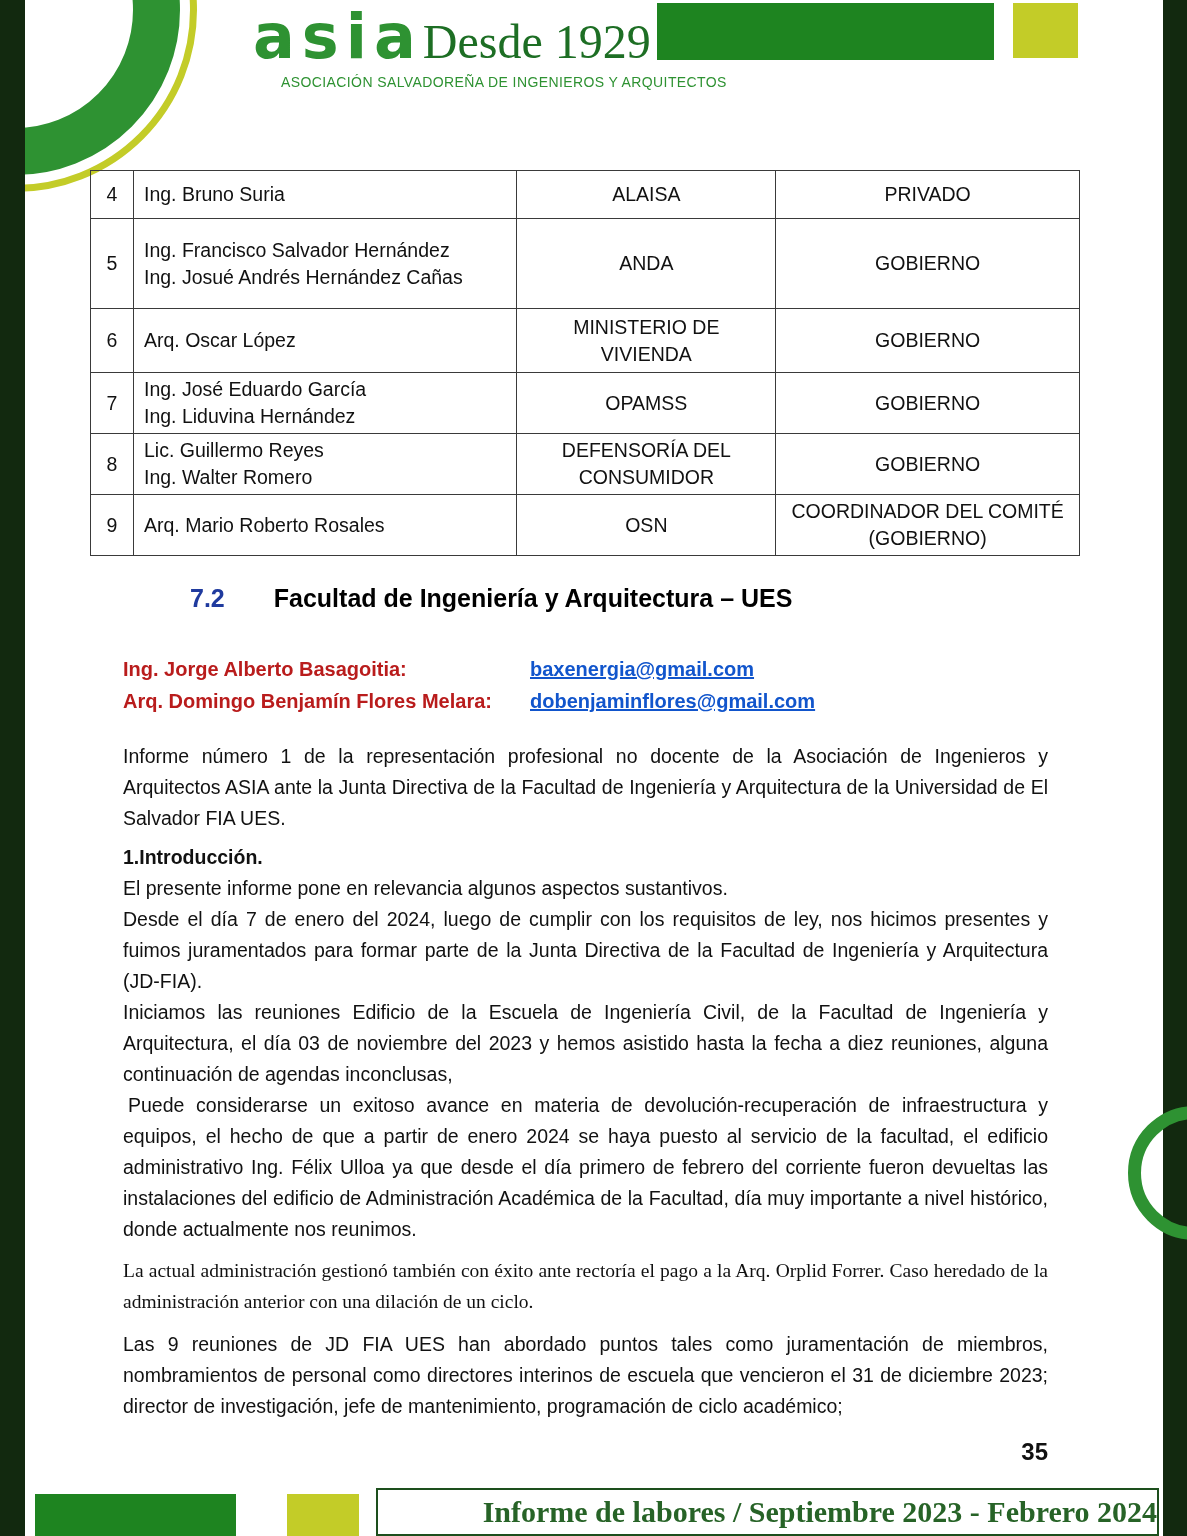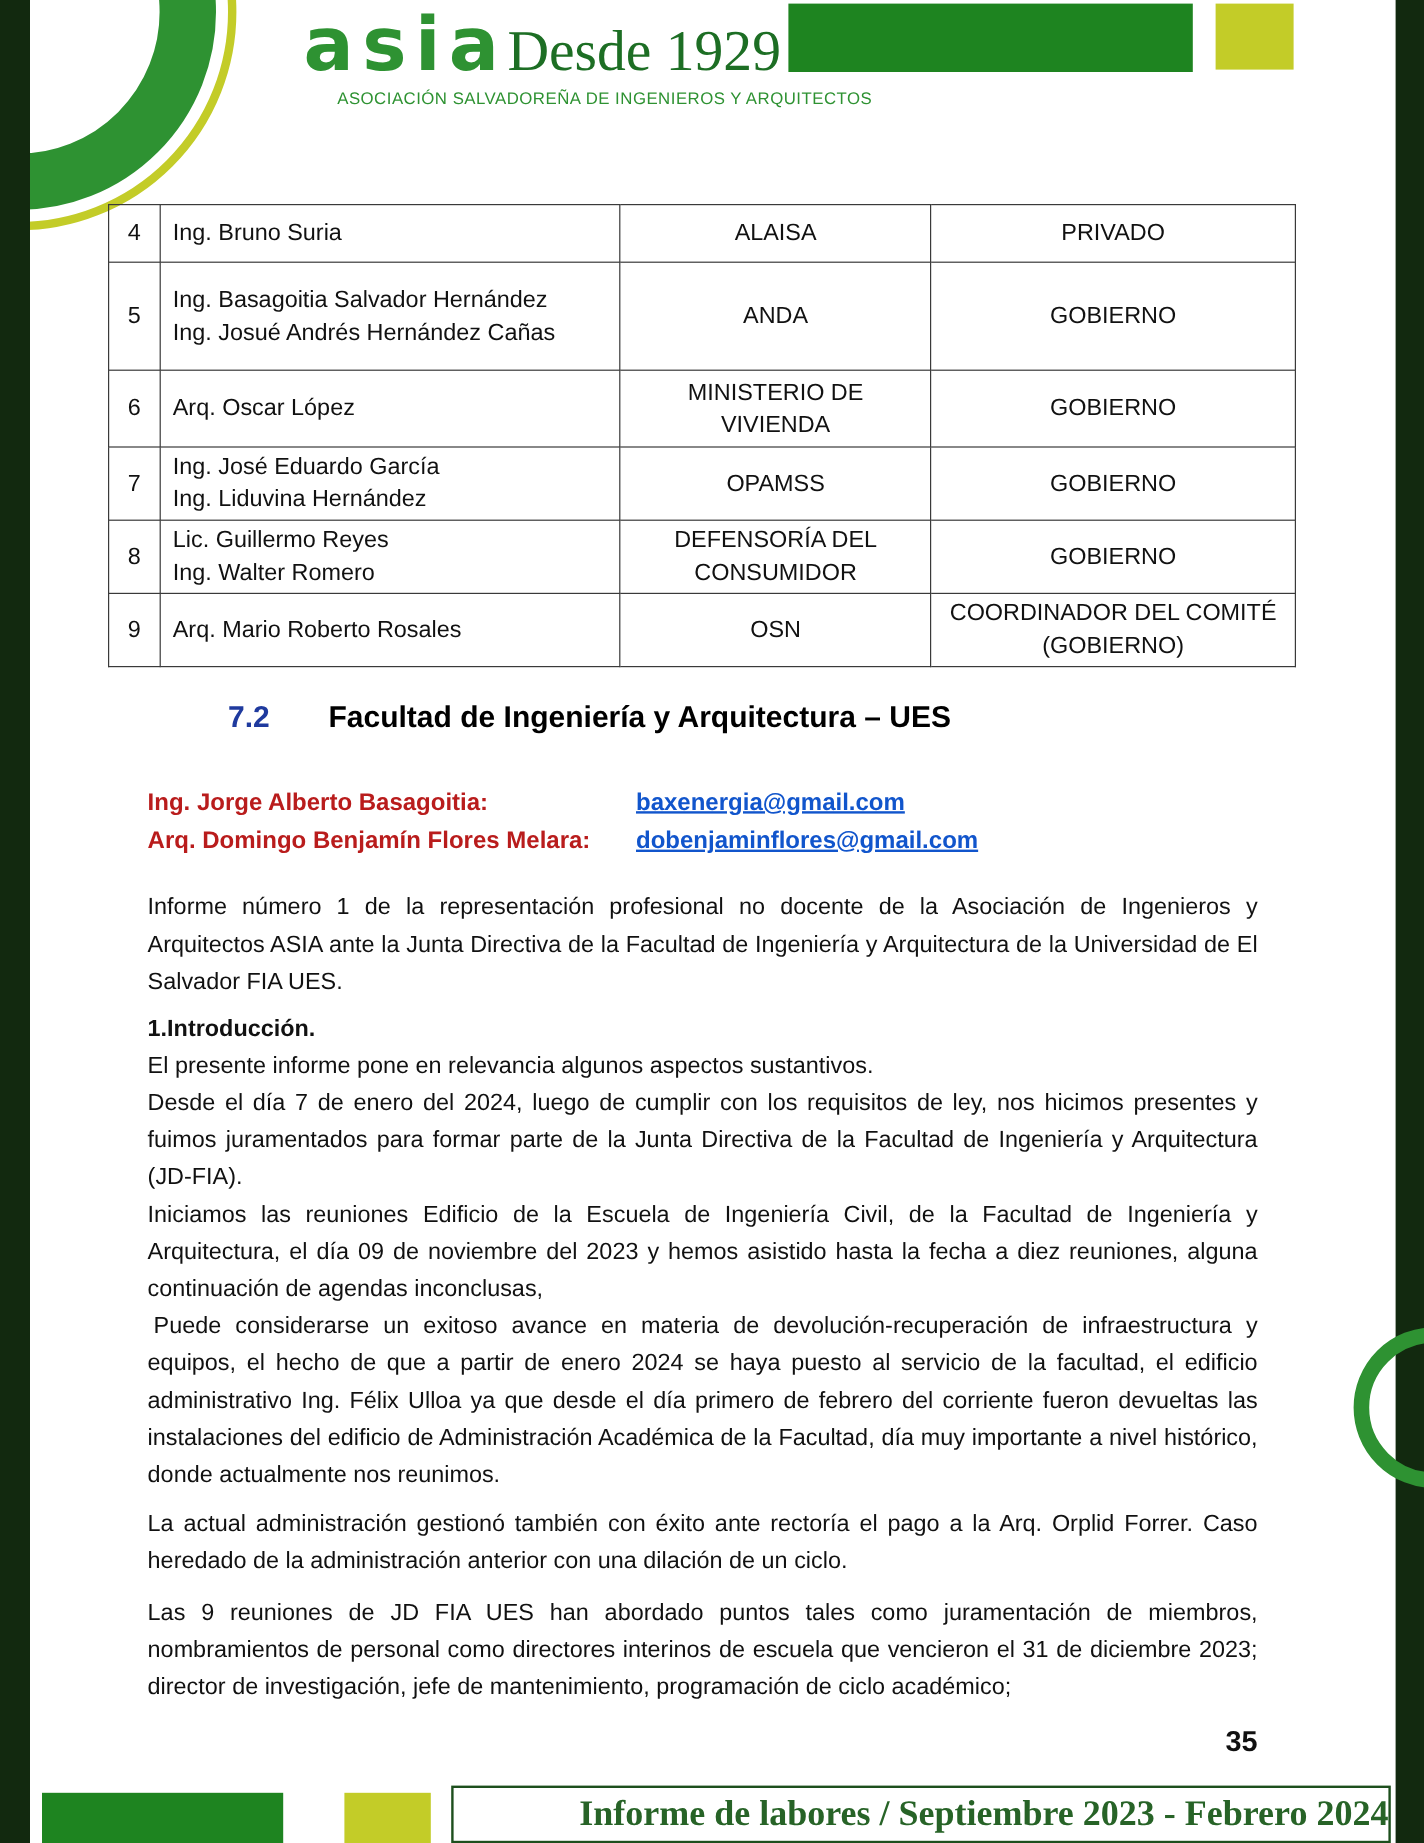--- a/index.html
+++ b/index.html
@@ -102,21 +102,21 @@
   .email-link { color: #1155cc; text-decoration: underline; cursor: pointer; }
 
   
   .body-text {
     position: absolute; left: 123px; top: 741px; width: 925px;
     font-size: 19.5px; line-height: 31px; z-index: 2;
   }
   .body-text p { margin: 0; text-align: justify; }
   .mb8 { margin-bottom: 8px !important; }
   .mb10 { margin-bottom: 10px !important; }
-  .mb12 { margin-bottom: 12px !important; }
+  .mb12 { margin-bottom: 12px !important; font-family: Liberation Serif, serif; }
   .intro-heading { font-weight: bold; text-align: right; }
   .indent { text-indent: 5px; }
 
   
   .page-number {
     position: absolute; left: 1015px; top: 1438px; width: 33px;
     font-size: 24px; font-weight: bold; text-align: right; z-index: 2;
   }
   .footer-green-block {
     position: absolute; left: 35px; top: 1494px; width: 201px; height: 42px;
@@ -162,21 +162,21 @@
   <table class="members-table">
     <tbody>
       <tr class="row-h48">
         <td class="cell-num">4</td>
         <td class="cell-names">Ing. Bruno Suria</td>
         <td class="cell-inst">ALAISA</td>
         <td class="cell-sector">PRIVADO</td>
       </tr>
       <tr class="row-h90">
         <td class="cell-num">5</td>
-        <td class="cell-names">Ing. Basagoitia Salvador Hernández
+        <td class="cell-names">Ing. Francisco Salvador Hernández
 Ing. Josué Andrés Hernández Cañas</td>
         <td class="cell-inst">ANDA</td>
         <td class="cell-sector">GOBIERNO</td>
       </tr>
       <tr class="row-h64">
         <td class="cell-num">6</td>
         <td class="cell-names">Arq. Oscar López</td>
         <td class="cell-inst">MINISTERIO DE VIVIENDA</td>
         <td class="cell-sector">GOBIERNO</td>
       </tr>
@@ -217,21 +217,21 @@
       <span class="contact-name">Arq. Domingo Benjamín Flores Melara:</span>
       <a class="email-link">dobenjaminflores@gmail.com</a>
     </div>
   </div>
 
   <div class="body-text">
     <p class="mb8">Informe número 1 de la representación profesional no docente de la Asociación de Ingenieros y Arquitectos ASIA ante la Junta Directiva de la Facultad de Ingeniería y Arquitectura de la Universidad de El Salvador FIA UES.</p>
     <p class="intro-heading">1.Introducción.</p>
     <p>El presente informe pone en relevancia algunos aspectos sustantivos.</p>
     <p>Desde el día 7 de enero del 2024, luego de cumplir con los requisitos de ley, nos hicimos presentes y fuimos juramentados para formar parte de la Junta Directiva de la Facultad de Ingeniería y Arquitectura (JD-FIA).</p>
-    <p>Iniciamos las reuniones Edificio de la Escuela de Ingeniería Civil, de la Facultad de Ingeniería y Arquitectura, el día 09 de noviembre del 2023 y hemos asistido hasta la fecha a diez reuniones, alguna continuación de agendas inconclusas,</p>
+    <p>Iniciamos las reuniones Edificio de la Escuela de Ingeniería Civil, de la Facultad de Ingeniería y Arquitectura, el día 03 de noviembre del 2023 y hemos asistido hasta la fecha a diez reuniones, alguna continuación de agendas inconclusas,</p>
     <p class="indent mb10">Puede considerarse un exitoso avance en materia de devolución-recuperación de infraestructura y equipos, el hecho de que a partir de enero 2024 se haya puesto al servicio de la facultad, el edificio administrativo Ing. Félix Ulloa ya que desde el día primero de febrero del corriente fueron devueltas las instalaciones del edificio de Administración Académica de la Facultad, día muy importante a nivel histórico, donde actualmente nos reunimos.</p>
     <p class="mb12">La actual administración gestionó también con éxito ante rectoría el pago a la Arq. Orplid Forrer. Caso heredado de la administración anterior con una dilación de un ciclo.</p>
     <p>Las 9 reuniones de JD FIA UES han abordado puntos tales como juramentación de miembros, nombramientos de personal como directores interinos de escuela que vencieron el 31 de diciembre 2023; director de investigación, jefe de mantenimiento, programación de ciclo académico;</p>
   </div>
 
   <div class="page-number">35</div>
   <div class="footer-green-block"></div>
   <div class="footer-yellow-block"></div>
   <div class="report-banner">
     <span class="report-banner-text">Informe de labores / Septiembre 2023 - Febrero 2024</span>

